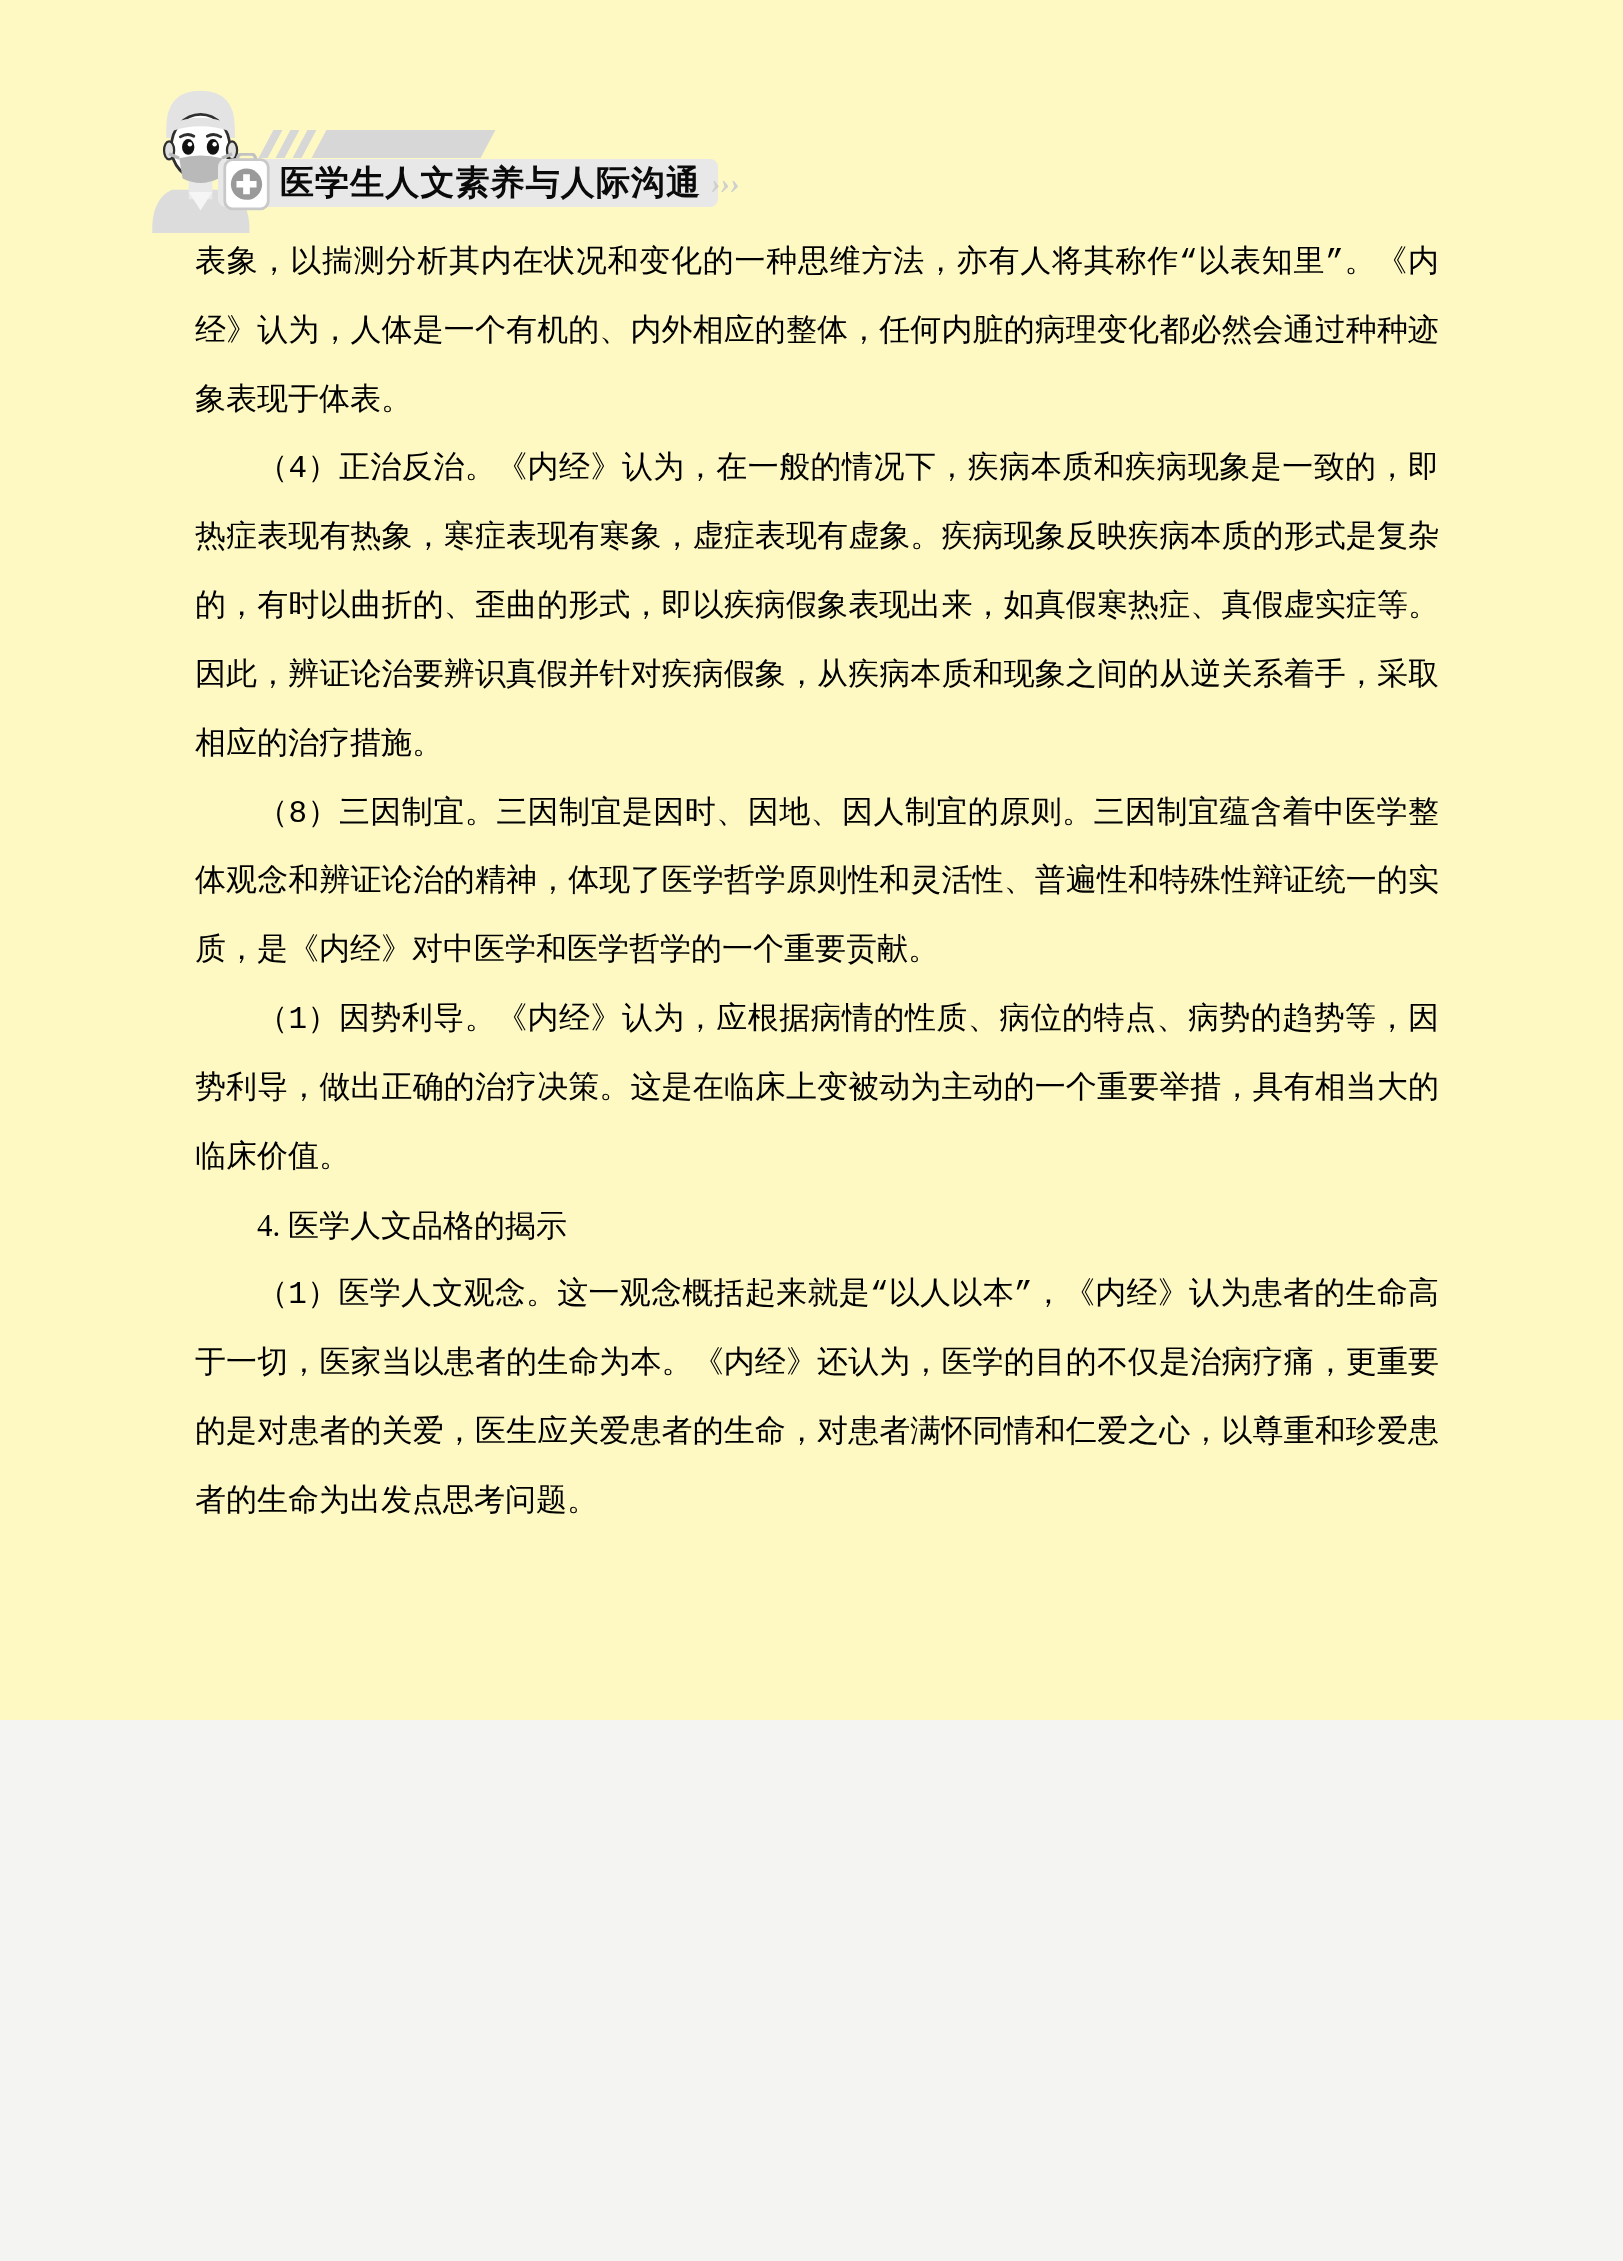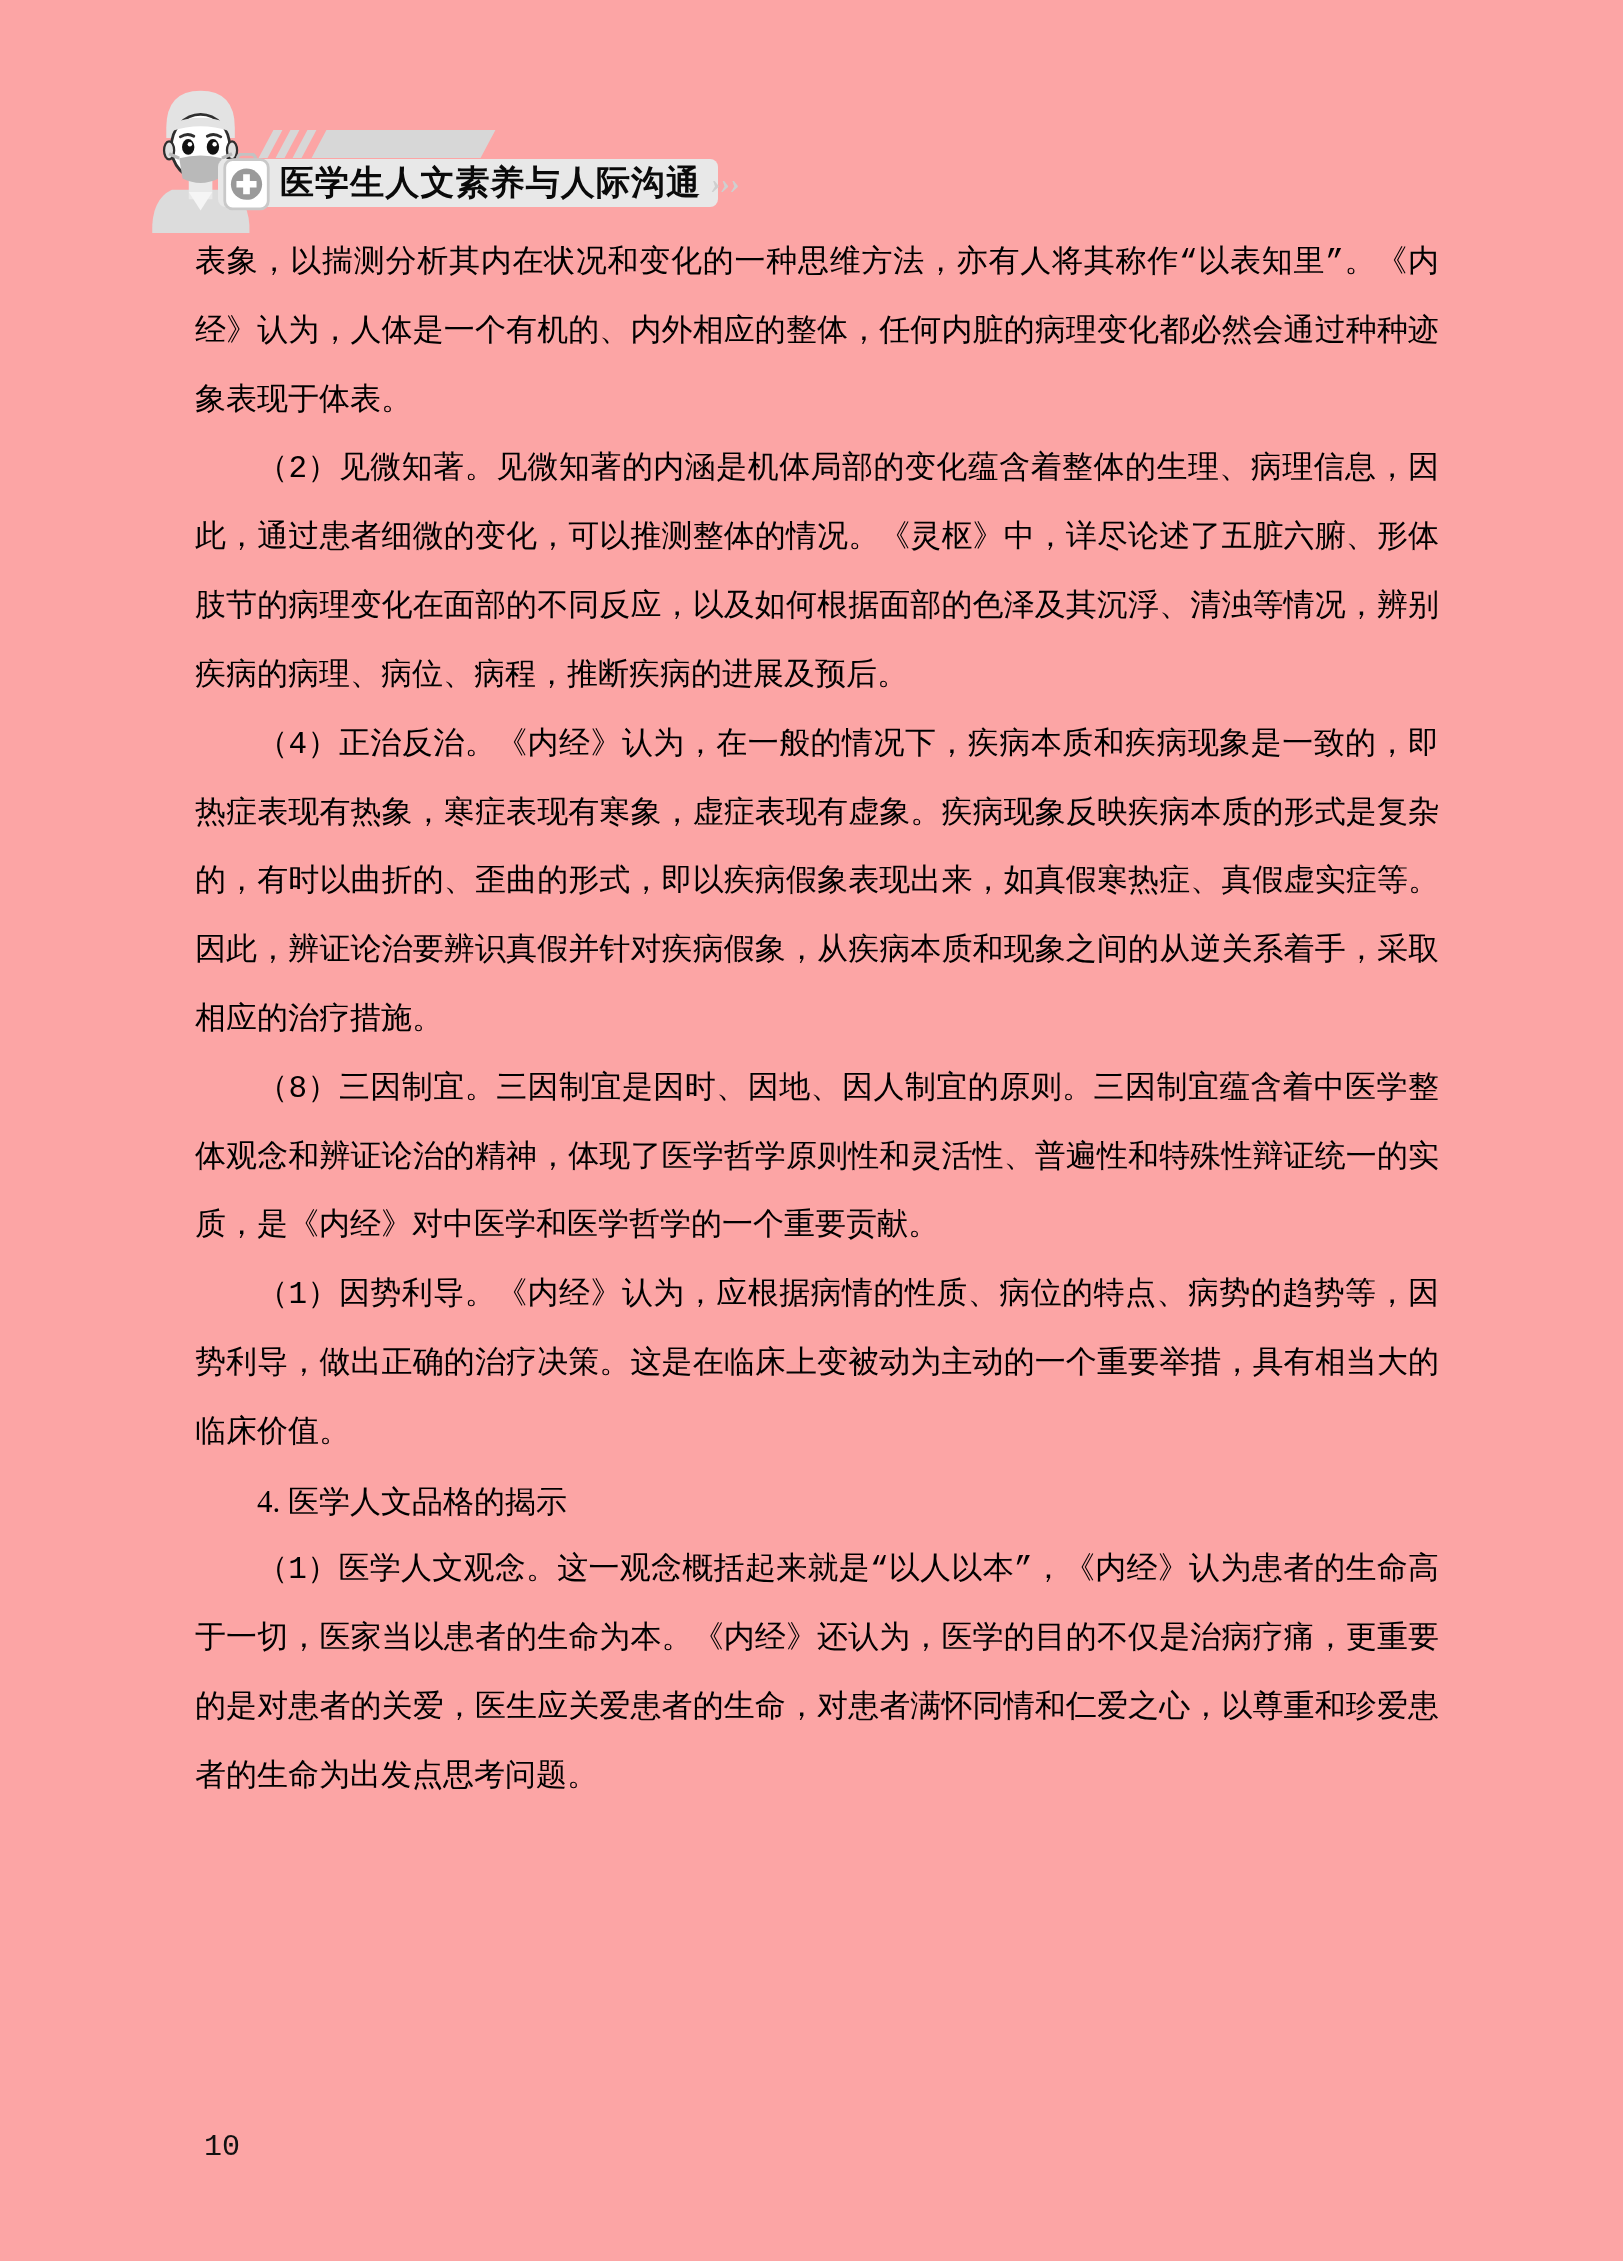--- a/index.html
+++ b/index.html
@@ -1,19 +1,19 @@
 <!DOCTYPE html>
 <html style="font-size:9px"><head>
 <meta charset="utf-8">
 <style>
   html,body{margin:0;padding:0;background:#f4f4f2;}
   .page{
     position:relative;
-    width:1624px;height:2261px;
-    background:#fca5a5;
+    width:1624px;height:1720px;
+    background:#fef9c3;
     overflow:hidden;
     font-family:"Liberation Serif","DejaVu Serif",serif;
     color:#000;
   }
 
   
   .hdr{position:absolute;left:0;top:0;width:100%;height:242px;}
   .mascot{position:absolute;left:141px;top:84px;width:118px;height:149px;}
   .stripes{position:absolute;left:256px;top:128px;width:236px;height:33px;}
   .stripe{position:absolute;top:2.2px;height:28px;background:#d7d7d7;transform:skewX(-28deg);}
@@ -107,21 +107,20 @@
         <circle cx="42" cy="56" r="28" fill="#9a9a9a"></circle>
         <path d="M36 38 h12 v12 h12 v12 h-12 v12 h-12 v-12 h-12 v-12 h12 z" fill="#ffffff"></path>
       </svg>
       <span class="banner-title">医学生人文素养与人际沟通</span>
       <span class="chevrons">›››</span>
     </div>
   </div>
 
   <main class="content">
       <p class="body no-indent">表象，以揣测分析其内在状况和变化的一种思维方法，亦有人将其称作“以表知里”。《内经》认为，人体是一个有机的、内外相应的整体，任何内脏的病理变化都必然会通过种种迹象表现于体表。</p>
-      <p class="body">（2）见微知著。见微知著的内涵是机体局部的变化蕴含着整体的生理、病理信息，因此，通过患者细微的变化，可以推测整体的情况。《灵枢》中，详尽论述了五脏六腑、形体肢节的病理变化在面部的不同反应，以及如何根据面部的色泽及其沉浮、清浊等情况，辨别疾病的病理、病位、病程，推断疾病的进展及预后。</p>
       <p class="body">（4）正治反治。《内经》认为，在一般的情况下，疾病本质和疾病现象是一致的，即热症表现有热象，寒症表现有寒象，虚症表现有虚象。疾病现象反映疾病本质的形式是复杂的，有时以曲折的、歪曲的形式，即以疾病假象表现出来，如真假寒热症、真假虚实症等。因此，辨证论治要辨识真假并针对疾病假象，从疾病本质和现象之间的从逆关系着手，采取相应的治疗措施。</p>
       <p class="body">（8）三因制宜。三因制宜是因时、因地、因人制宜的原则。三因制宜蕴含着中医学整体观念和辨证论治的精神，体现了医学哲学原则性和灵活性、普遍性和特殊性辩证统一的实质，是《内经》对中医学和医学哲学的一个重要贡献。</p>
       <p class="body">（1）因势利导。《内经》认为，应根据病情的性质、病位的特点、病势的趋势等，因势利导，做出正确的治疗决策。这是在临床上变被动为主动的一个重要举措，具有相当大的临床价值。</p>
       <p class="heading">4. 医学人文品格的揭示</p>
       <p class="body">（1）医学人文观念。这一观念概括起来就是“以人以本”，《内经》认为患者的生命高于一切，医家当以患者的生命为本。《内经》还认为，医学的目的不仅是治病疗痛，更重要的是对患者的关爱，医生应关爱患者的生命，对患者满怀同情和仁爱之心，以尊重和珍爱患者的生命为出发点思考问题。</p>
     </main>
 
   <span class="page-number">10</span>
 
 </div>

